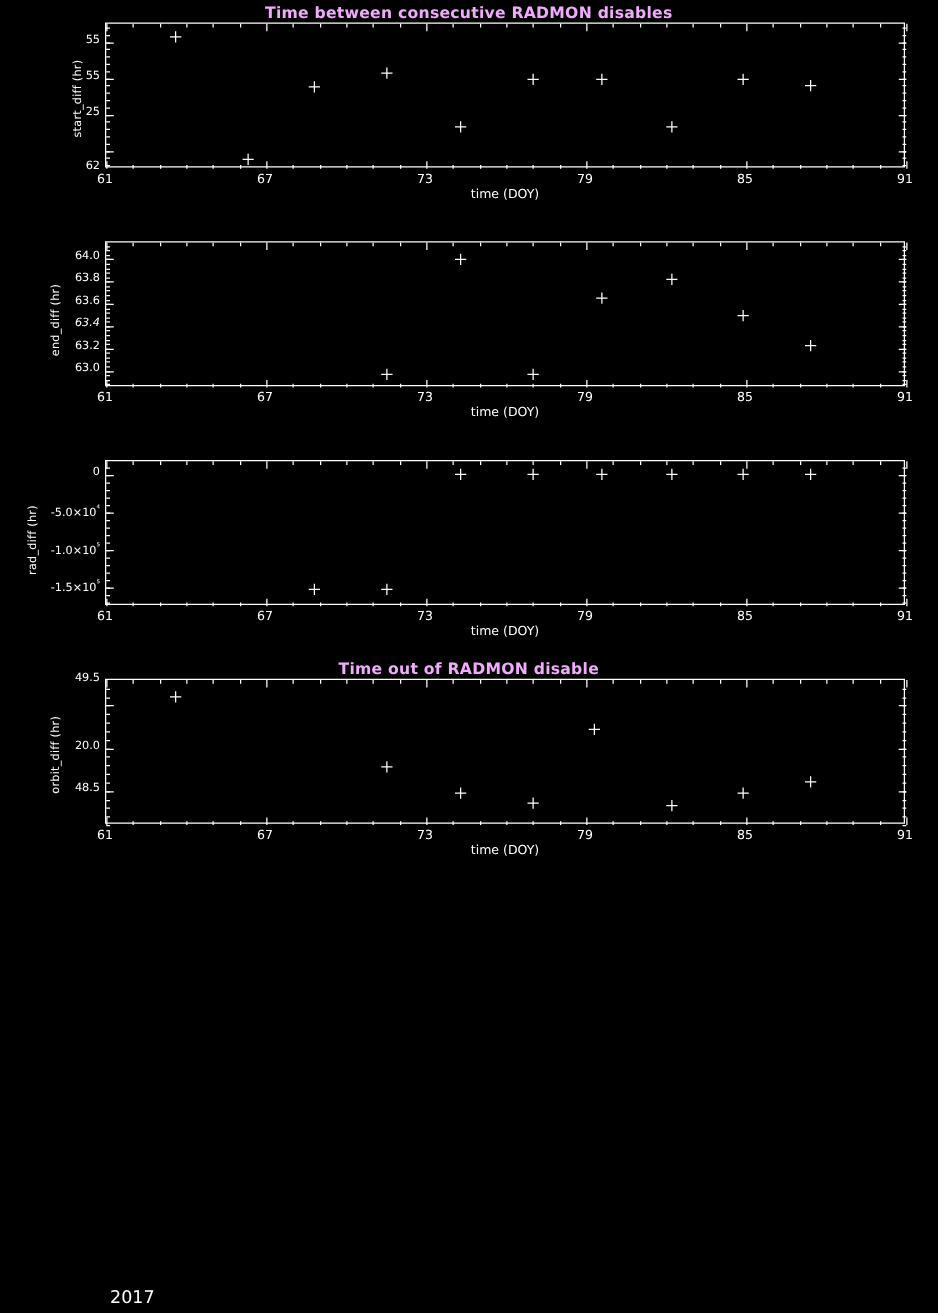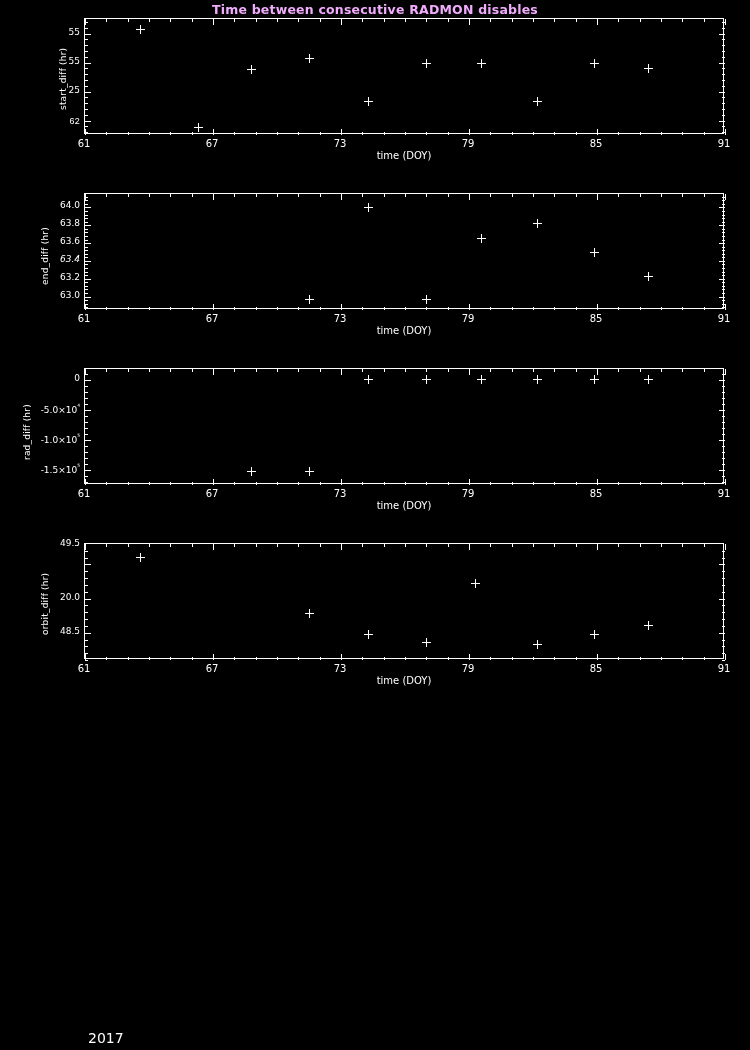--- a/index.html
+++ b/index.html
@@ -508,20 +508,21 @@
         <div class="marker" style="left: 341.333px; top: 10.8187px;"></div>
         <div class="marker" style="left: 396.8px; top: 10.8187px;"></div>
         <div class="marker" style="left: 452.267px; top: 10.8187px;"></div>
         <div class="marker" style="left: 509.867px; top: 10.8187px;"></div>
         <div class="marker" style="left: 563.2px; top: 10.8187px;"></div>
       </div>
     <div class="xlabel" style="left:84px; top:150px; width:640px;">time (DOY)</div>
   </div>
 
   <div class="panel" style="left:0px; top:525px; width:750px; height:175px;">
+    <div class="panel-title" style="top:2px;">Time out of RADMON disable</div>
     <div class="ylabel" style="left:40px; top:110px;">orbit_diff (hr)</div>
     <div class="plotbox" style="left:84px; top:18px; width:640px; height:116px;">
         <div class="tick" style="left: 0px; width: 1px; height: 6px; top: 110px;"></div>
         <div class="tick" style="left: 0px; width: 1px; height: 6px; top: 0px;"></div>
         <div class="tick" style="left: 128px; width: 1px; height: 6px; top: 110px;"></div>
         <div class="tick" style="left: 128px; width: 1px; height: 6px; top: 0px;"></div>
         <div class="tick" style="left: 256px; width: 1px; height: 6px; top: 110px;"></div>
         <div class="tick" style="left: 256px; width: 1px; height: 6px; top: 0px;"></div>
         <div class="tick" style="left: 384px; width: 1px; height: 6px; top: 110px;"></div>
         <div class="tick" style="left: 384px; width: 1px; height: 6px; top: 0px;"></div>
@@ -632,21 +633,21 @@
   </div>
 
   <div class="year-label">2017</div>
 
 <div class="xtick-label" style="left: 64px; top: 138px; width: 40px;">61</div>
     <div class="xtick-label" style="left: 192px; top: 138px; width: 40px;">67</div>
     <div class="xtick-label" style="left: 320px; top: 138px; width: 40px;">73</div>
     <div class="xtick-label" style="left: 448px; top: 138px; width: 40px;">79</div>
     <div class="xtick-label" style="left: 576px; top: 138px; width: 40px;">85</div>
     <div class="xtick-label" style="left: 704px; top: 138px; width: 40px;">91</div>
-    <div class="ytick-label" style="left: 14px; width: 66px; top: 117px; font-family: Liberation Mono, monospace;">62</div>
+    <div class="ytick-label" style="left: 14px; width: 66px; top: 128px;">62</div>
     <div class="ytick-label" style="left: 14px; width: 66px; top: 84.5px;">25</div>
     <div class="ytick-label" style="left: 14px; width: 66px; top: 55.5px;">55</div>
     <div class="ytick-label" style="left: 14px; width: 66px; top: 26.5px;">55</div>
     <div class="xtick-label" style="left: 64px; top: 313px; width: 40px;">61</div>
     <div class="xtick-label" style="left: 192px; top: 313px; width: 40px;">67</div>
     <div class="xtick-label" style="left: 320px; top: 313px; width: 40px;">73</div>
     <div class="xtick-label" style="left: 448px; top: 313px; width: 40px;">79</div>
     <div class="xtick-label" style="left: 576px; top: 313px; width: 40px;">85</div>
     <div class="xtick-label" style="left: 704px; top: 313px; width: 40px;">91</div>
     <div class="ytick-label" style="left: 14px; width: 66px; top: 289.615px;">63.0</div>

